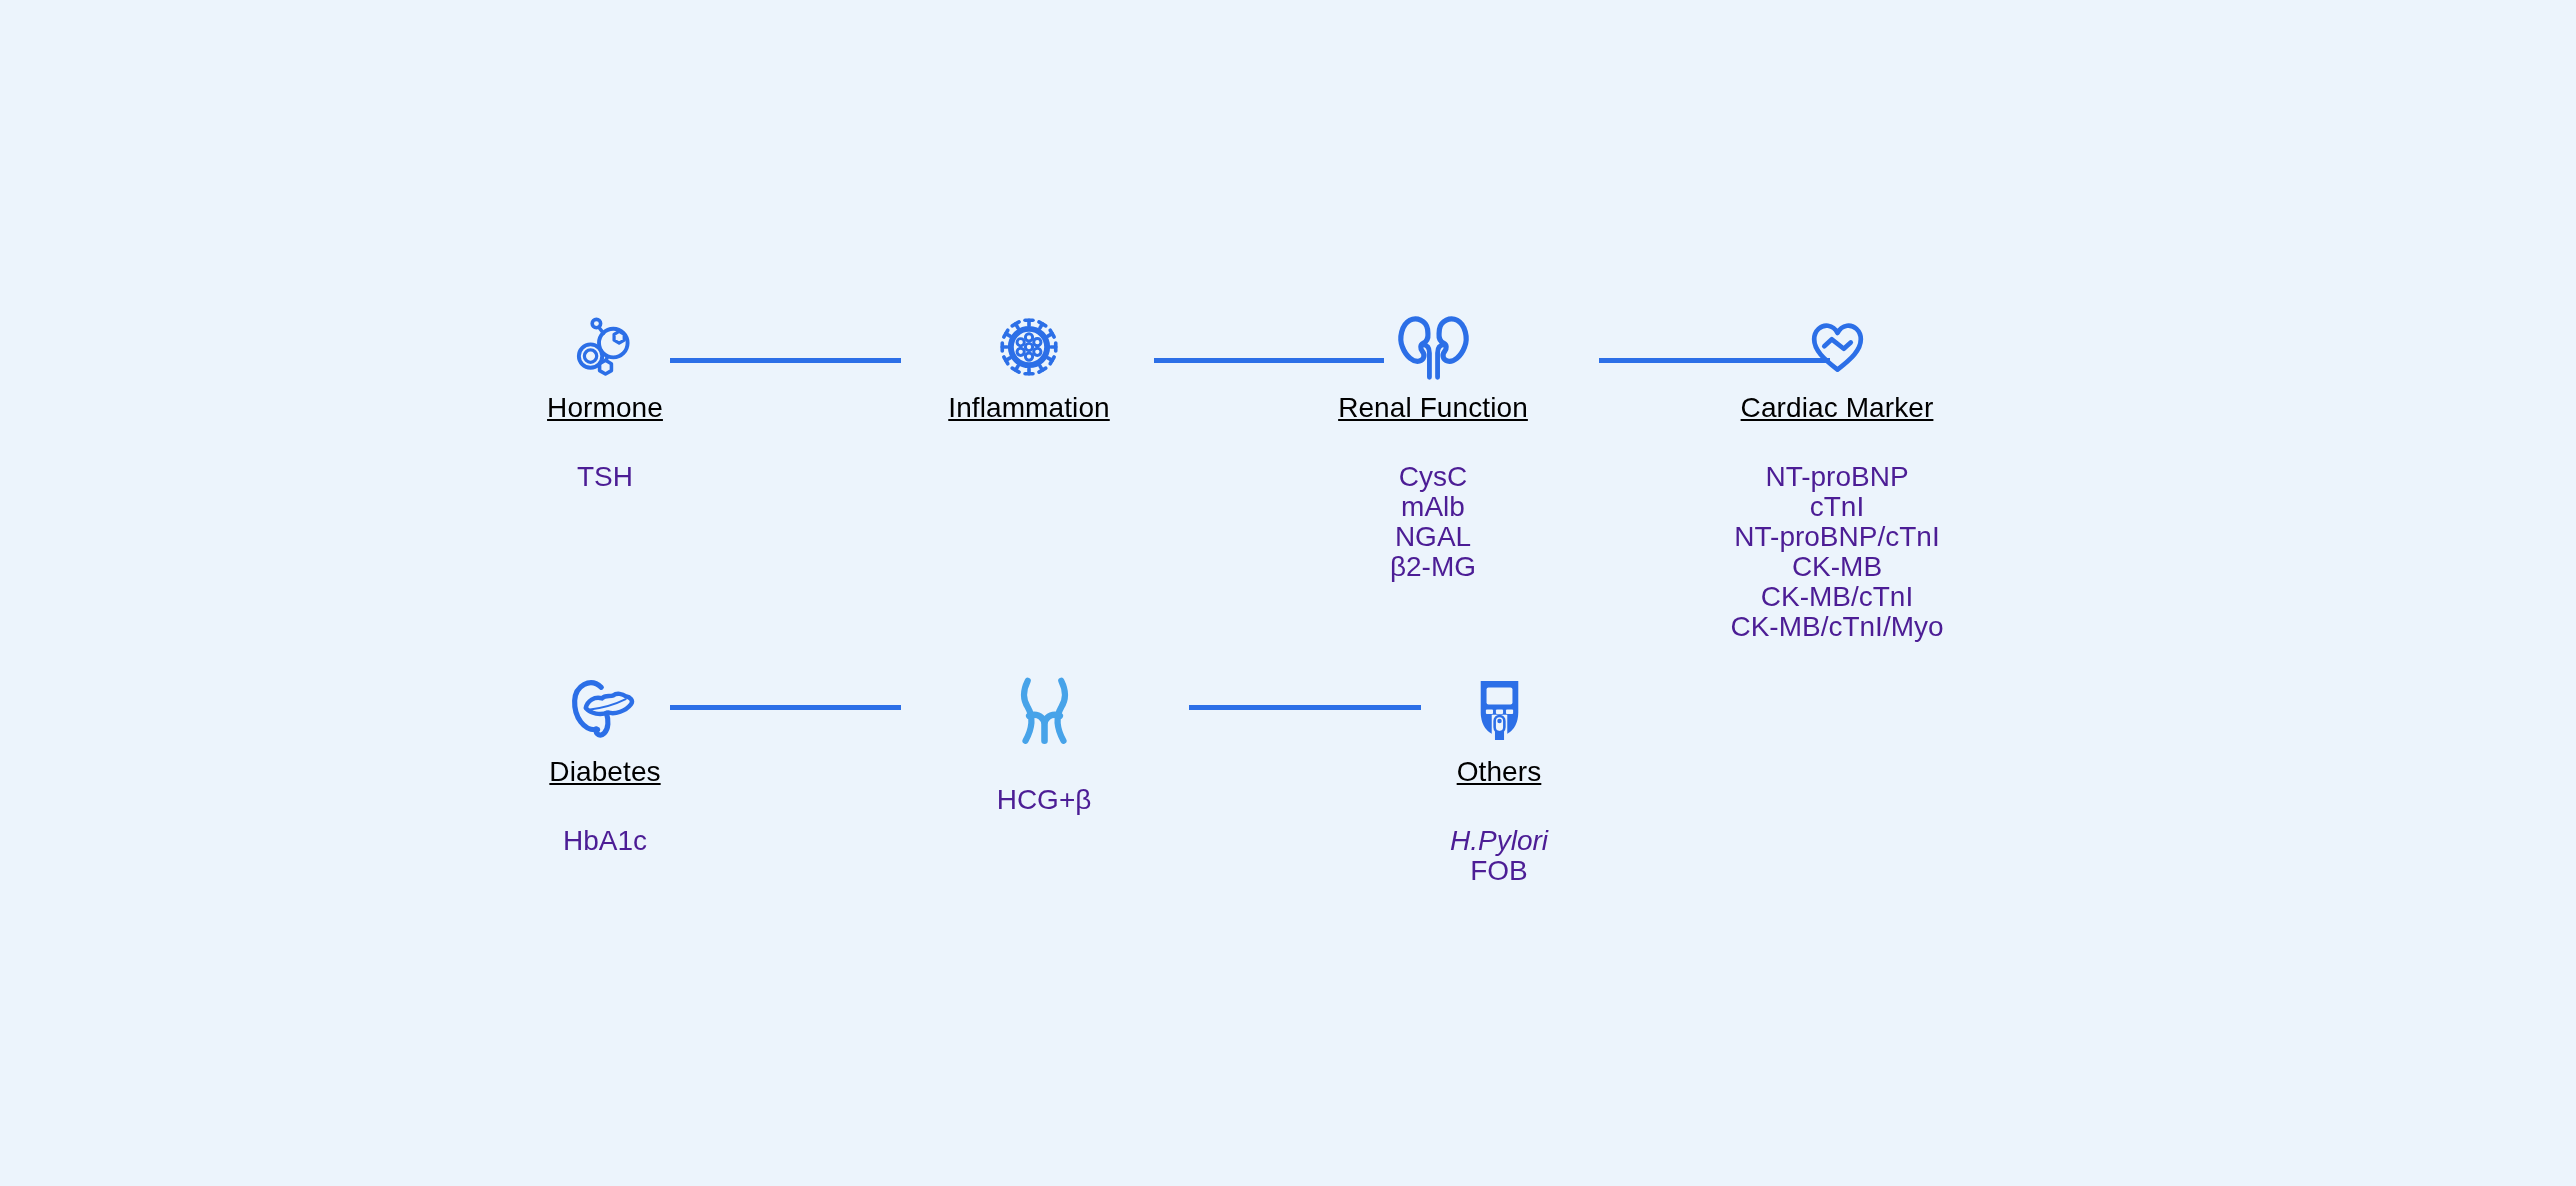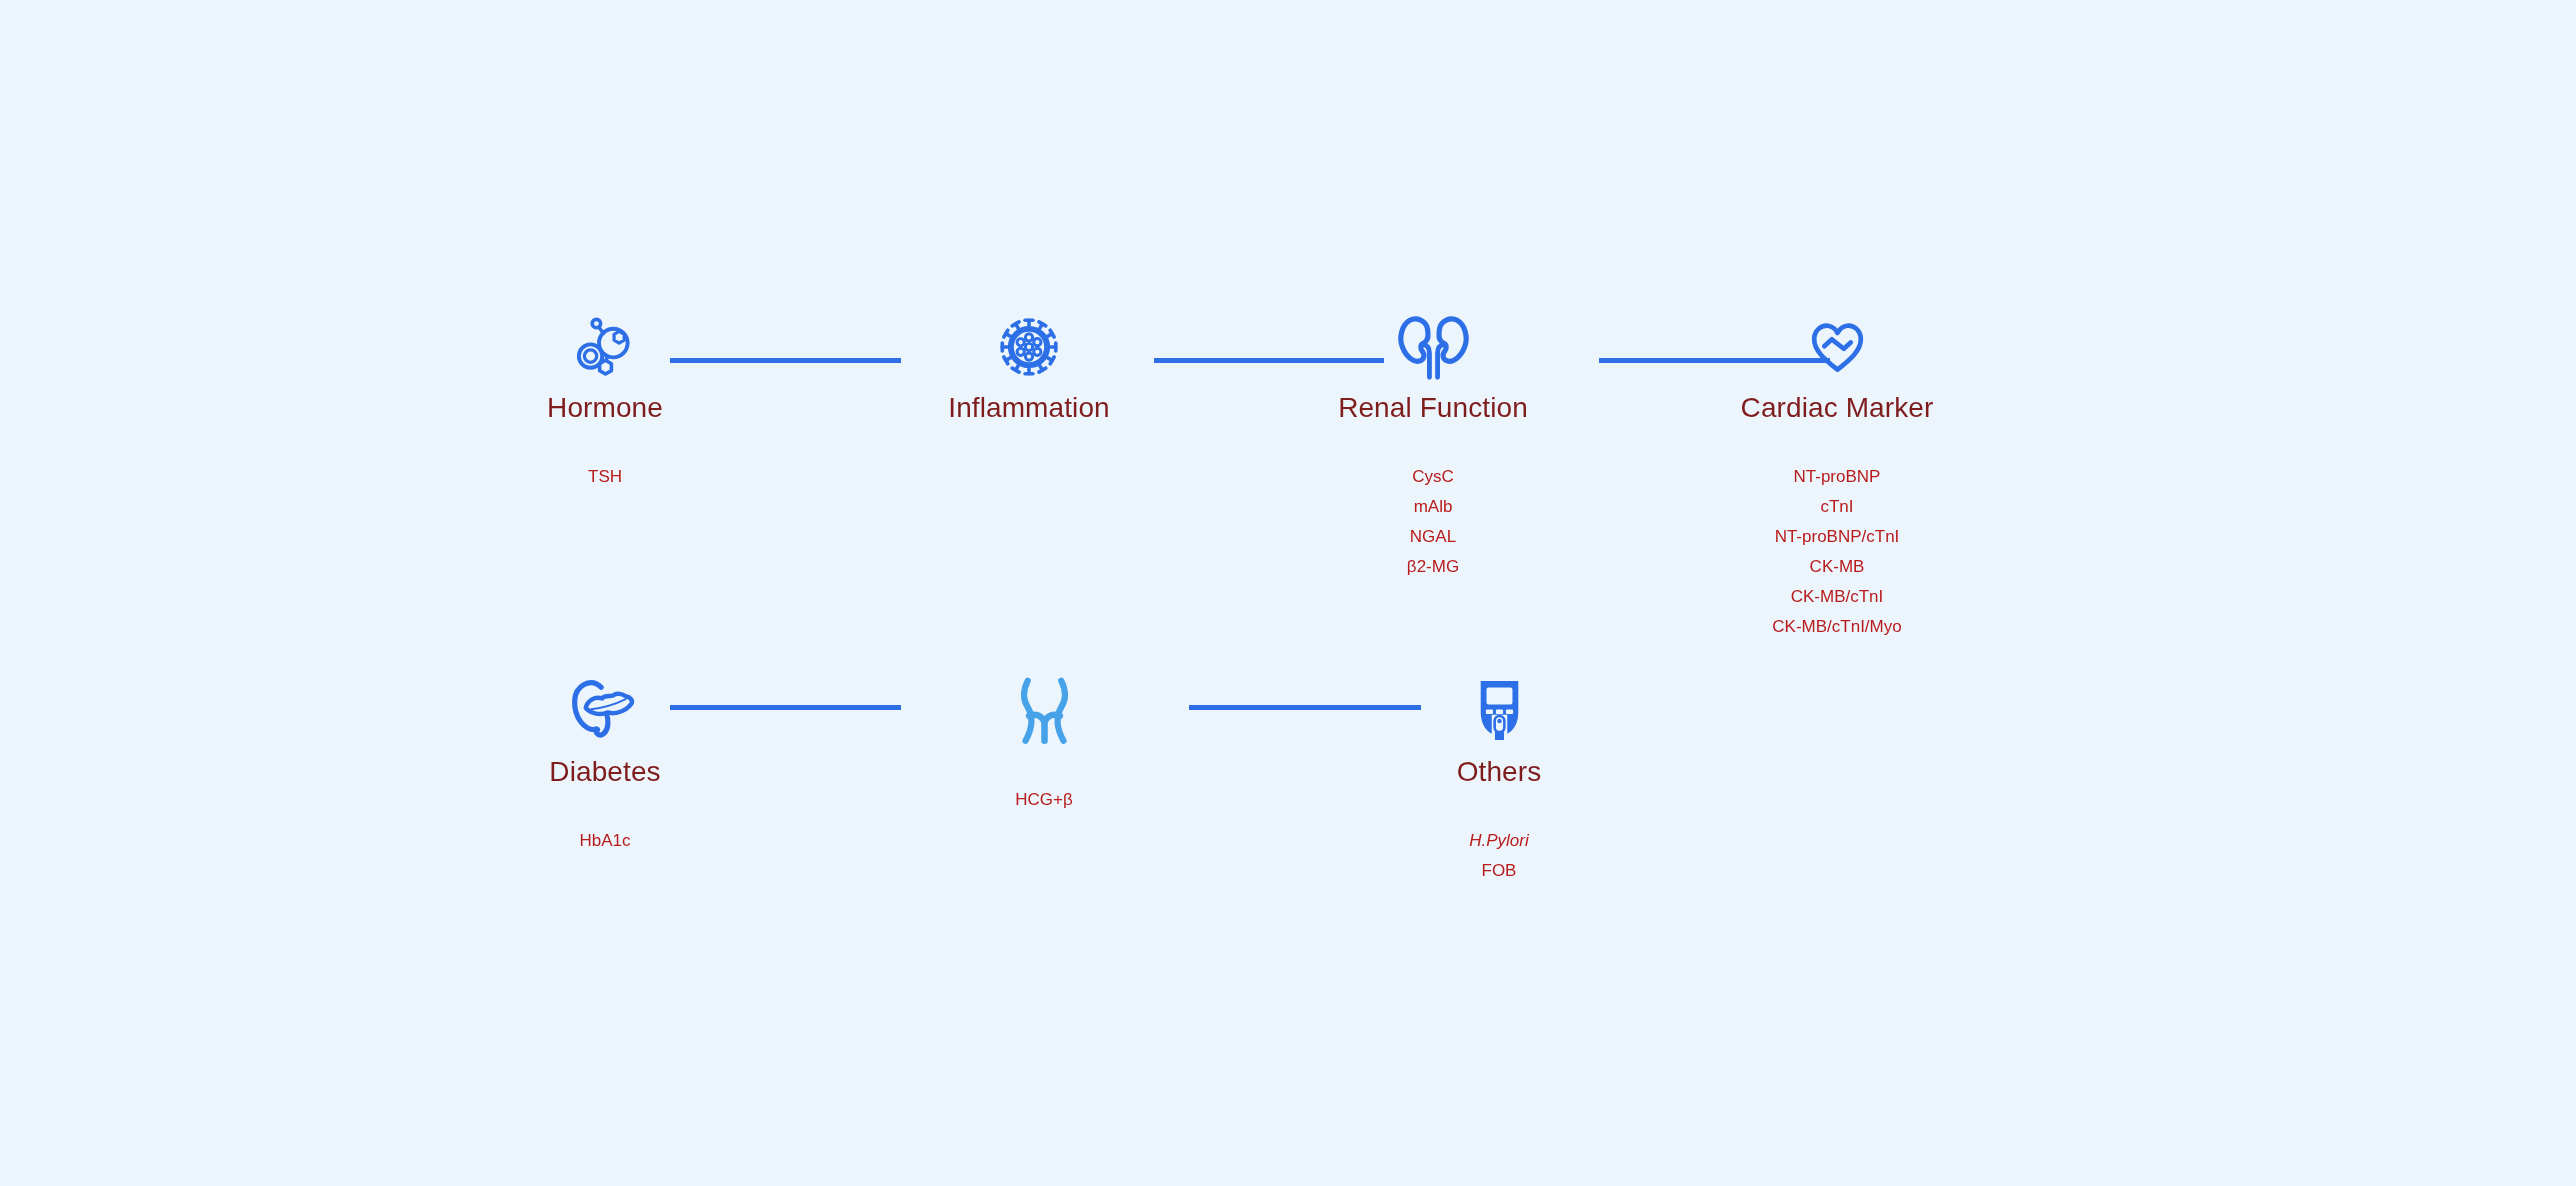--- a/index.html
+++ b/index.html
@@ -25,25 +25,25 @@
   .cat-inflammation{left:798px;top:310px;}
   .cat-renal-function{left:1202px;top:310px;}
   .cat-cardiac-marker{left:1606px;top:310px;}
   .cat-diabetes{left:374px;top:674px;}
   .cat-reproduction-fertility{left:813px;top:674px;}
   .cat-others{left:1268px;top:674px;}
 
   .icon-wrap{height:74px;display:flex;align-items:center;justify-content:center;}
   .cat-title{
     margin-top:6.6px;font-size:28px;line-height:34px;
-    color:#7f1d1d;font-weight:400;letter-spacing:0.1px;
+    color:#000000;font-weight:400;letter-spacing:0.1px;text-decoration:underline;
   }
   ul.items{
     list-style:none;margin:37px 0 0 0;padding:0;
-    font-size:17px;line-height:30px;color:#b91c1c;font-weight:400;
+    font-size:28px;line-height:30px;color:#4c1d95;font-weight:400;
   }
   ul.items li.italic{font-style:italic;}
 </style>
 </head>
 <body>
 
 <div id="canvas">
   <div class="connector" id="line-1"></div>
   <div class="connector" id="line-2"></div>
   <div class="connector" id="line-3"></div>

